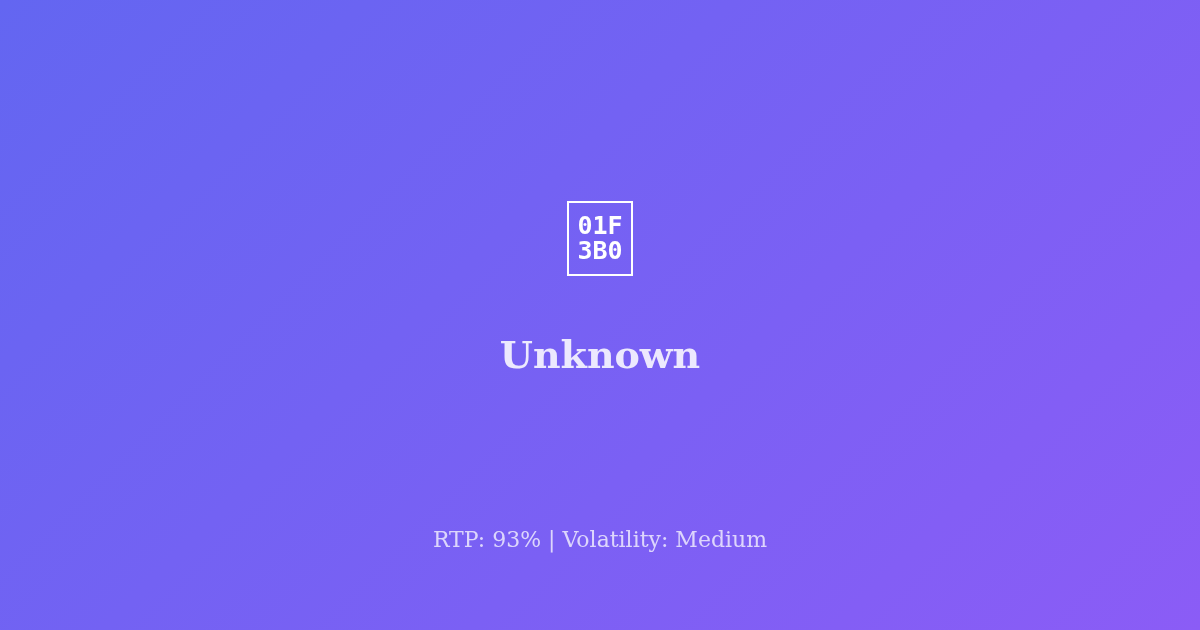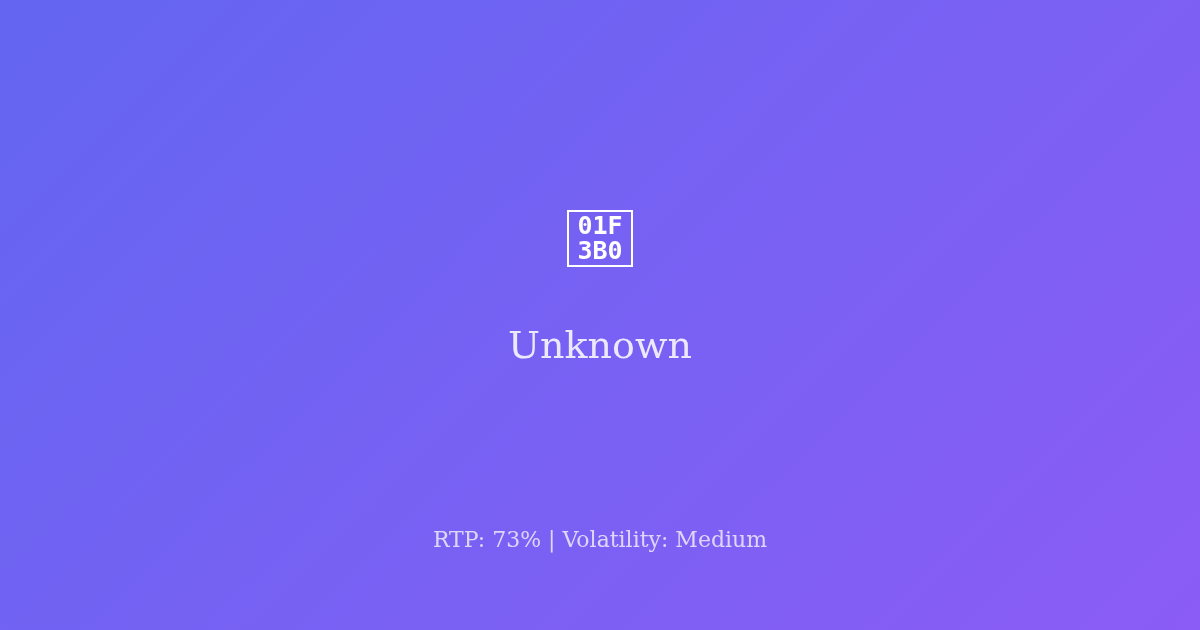--- a/index.html
+++ b/index.html
@@ -51,21 +51,21 @@
     width: 100%;
   }
 
   
   .tofu {
     display: inline-flex;
     flex-direction: column;
     align-items: center;
     justify-content: center;
     width: 66px;
-    height: 57px;
+    height: 75px;
     box-sizing: border-box;
     border: 2px solid #ffffff;
     flex: 0 0 auto;
     padding: 2px 0;
   }
 
   .tofu-line {
     font-family: "DejaVu Sans Mono", "Liberation Mono", monospace;
     font-size: 25px;
     line-height: 25px;
@@ -81,21 +81,21 @@
     font-size: 74px;
     line-height: 1.0;
     color: #ffffff;
     white-space: nowrap;
     letter-spacing: 0px;
     margin: 0;
   }
 
   .og-subtitle {
     font-family: "DejaVu Serif", "Liberation Serif", serif;
-    font-weight: 400;
+    font-weight: 700;
     font-size: 38px;
     line-height: 1.2;
     color: rgba(255, 255, 255, 0.86);
     margin: 16px;
     margin-top: 56px;
     text-align: right;
     white-space: nowrap;
   }
 
   
@@ -131,16 +131,16 @@
       </span>
 
 
     </div>
 
     <div class="og-subtitle">Unknown</div>
 
   </div>
 
   <div class="og-footer">
-    <span class="og-footer-text">RTP: 73% | Volatility: Medium</span>
+    <span class="og-footer-text">RTP: 93% | Volatility: Medium</span>
   </div>
 
 </div>
 
 </body></html>

